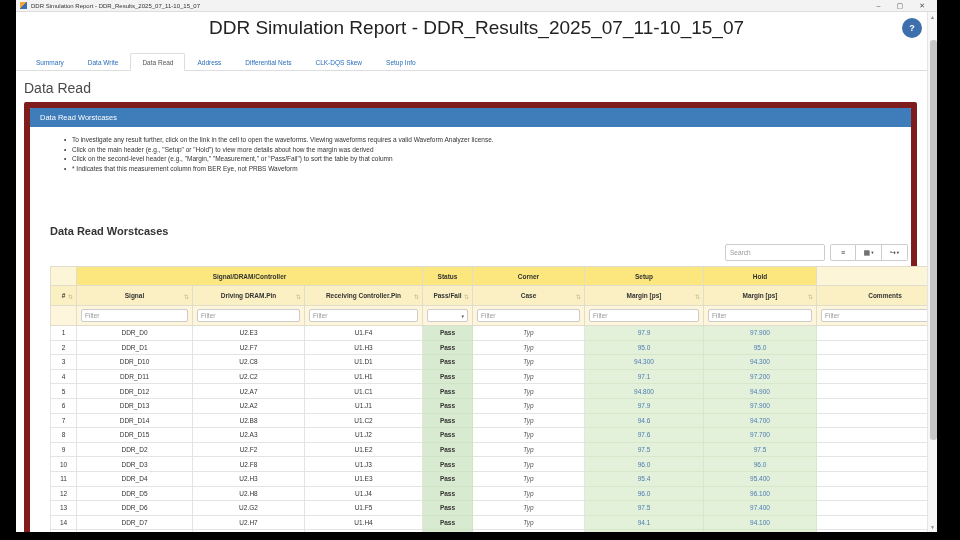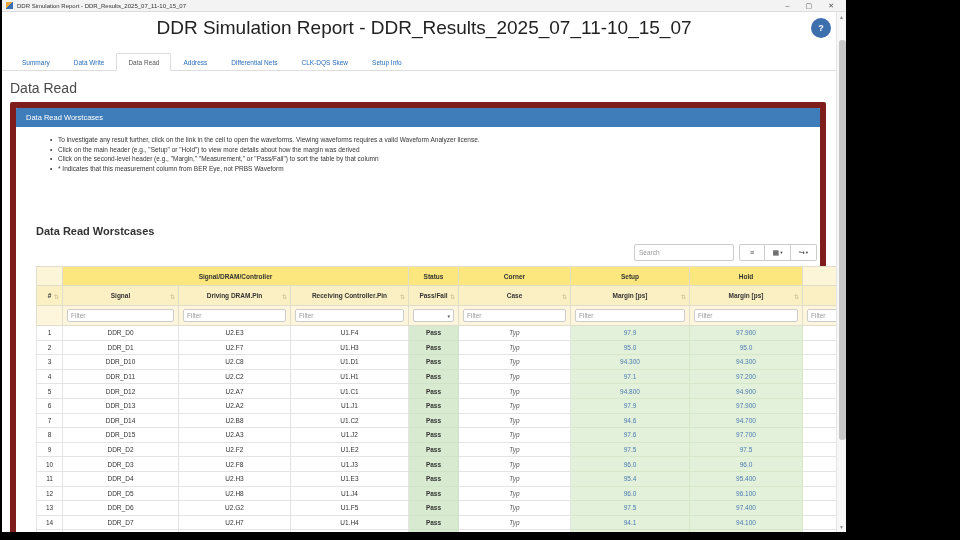--- a/index.html
+++ b/index.html
@@ -1,17 +1,17 @@
 <!DOCTYPE html>
 <html><head>
 <meta charset="utf-8">
 <style>
   * { margin:0; padding:0; box-sizing:border-box; }
   html,body { width:960px; height:540px; overflow:hidden; background:#000; font-family:"Liberation Sans", sans-serif; }
-  .window { position:absolute; left:2px; top:0; width:844px; height:532px; background:#fff; }
+  .window { position:absolute; left:16px; top:0; width:921px; height:532px; background:#fff; }
 
   
   .titlebar { height:12px; background:#f3f3f3; border-bottom:1px solid #ddd; display:flex; align-items:center; padding:0 4px; }
   .app-icon { width:7px; height:7px; margin-right:4px; background:linear-gradient(135deg,#f0a63c 45%,#3a6fb5 45%); flex:0 0 auto; }
   .win-title { font-size:6px; color:#333; white-space:nowrap; }
   .win-controls { margin-left:auto; display:flex; gap:16px; padding-right:8px; }
   .win-btn { font-size:7px; color:#555; line-height:10px; cursor:default; }
 
   
   .content { position:absolute; top:12px; left:0; right:0; bottom:0; background:#fff; overflow:hidden; }

